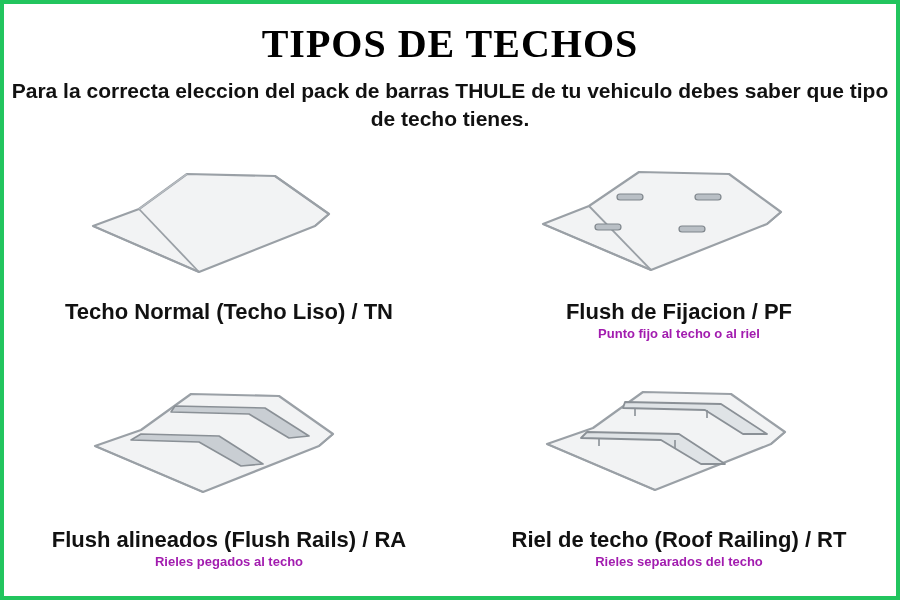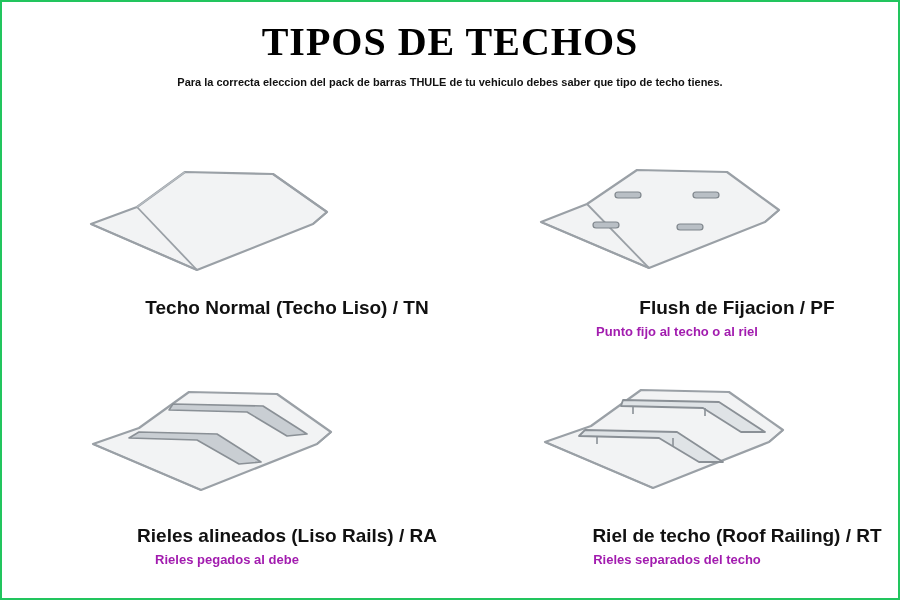--- a/index.html
+++ b/index.html
@@ -13,38 +13,38 @@
     font-family: "Liberation Sans", sans-serif;
     color: #111111;
     overflow: hidden;
     position: relative;
   }
   .page {
     width: 900px;
     height: 600px;
     position: relative;
     box-sizing: border-box;
-    border: 2px solid #22c55e;
+    border: 4px solid #22c55e;
   }
   .title {
     text-align: center;
     font-size: 40px;
     font-weight: bold;
     letter-spacing: 1px;
     margin-top: 16px;
     color: #000000;
     font-family: "Liberation Serif", serif;
   }
   .subtitle-block {
     text-align: center;
     margin-top: 10px;
     line-height: 1.33;
   }
   .subtitle-line {
-    font-size: 11px;
+    font-size: 21px;
     font-weight: bold;
     color: #111111;
     font-family: "Liberation Sans", sans-serif;
   }
   .grid {
     position: absolute;
     top: 150px;
     left: 0;
     width: 900px;
     height: 450px;
@@ -65,28 +65,27 @@
     top: 0;
     width: 450px;
     height: 150px;
   }
   .figure svg {
     display: block;
     margin: 0 auto;
   }
   .caption {
     position: absolute;
-    left: 12px;
+    left: 0;
     top: 145px;
     width: 450px;
     text-align: center;
-    font-size: 19px;
+    font-size: 22px;
     font-weight: bold;
     color: #111111;
-    padding-left: 48px;
   }
   .subcaption {
     position: absolute;
     left: 0;
     top: 172px;
     width: 450px;
     text-align: center;
     font-size: 13px;
     font-weight: bold;
     color: #a21caf;
@@ -160,22 +159,22 @@
           <g fill="#c9ced3" stroke="#8a9096" stroke-width="1.6" stroke-linejoin="round">
             <path d="M96 34 L186 36 L230 64 L210 66 L170 42 L92 40 Z"></path>
             <path d="M62 62 L140 64 L184 92 L162 94 L120 70 L52 68 Z"></path>
           </g>
           <g fill="none" stroke="#9aa0a6" stroke-width="1.8">
             <path d="M16 74 L124 120"></path>
             <path d="M254 62 L240 74"></path>
           </g>
         </svg>
       </div>
-      <div class="caption">Rieles alineados (Liso Rails) / RA</div>
-      <div class="subcaption">Rieles pegados al debe</div>
+      <div class="caption">Flush alineados (Flush Rails) / RA</div>
+      <div class="subcaption">Rieles pegados al techo</div>
     </div>
 
     <div class="cell c4">
       <div class="figure">
         <svg width="300" height="160" viewBox="0 0 300 160" aria-hidden="true">
           <g fill="#f2f3f4" stroke="#9aa0a6" stroke-width="2.2" stroke-linejoin="round">
             <path d="M64 56 L114 20 L202 22 L256 60 L242 72 L126 118 L18 72 Z"></path>
           </g>
           <g fill="#dfe3e6" stroke="#8a9096" stroke-width="1.8" stroke-linejoin="round">
             <path d="M96 30 L192 32 L238 62 L214 62 L176 38 L94 36 Z"></path>

